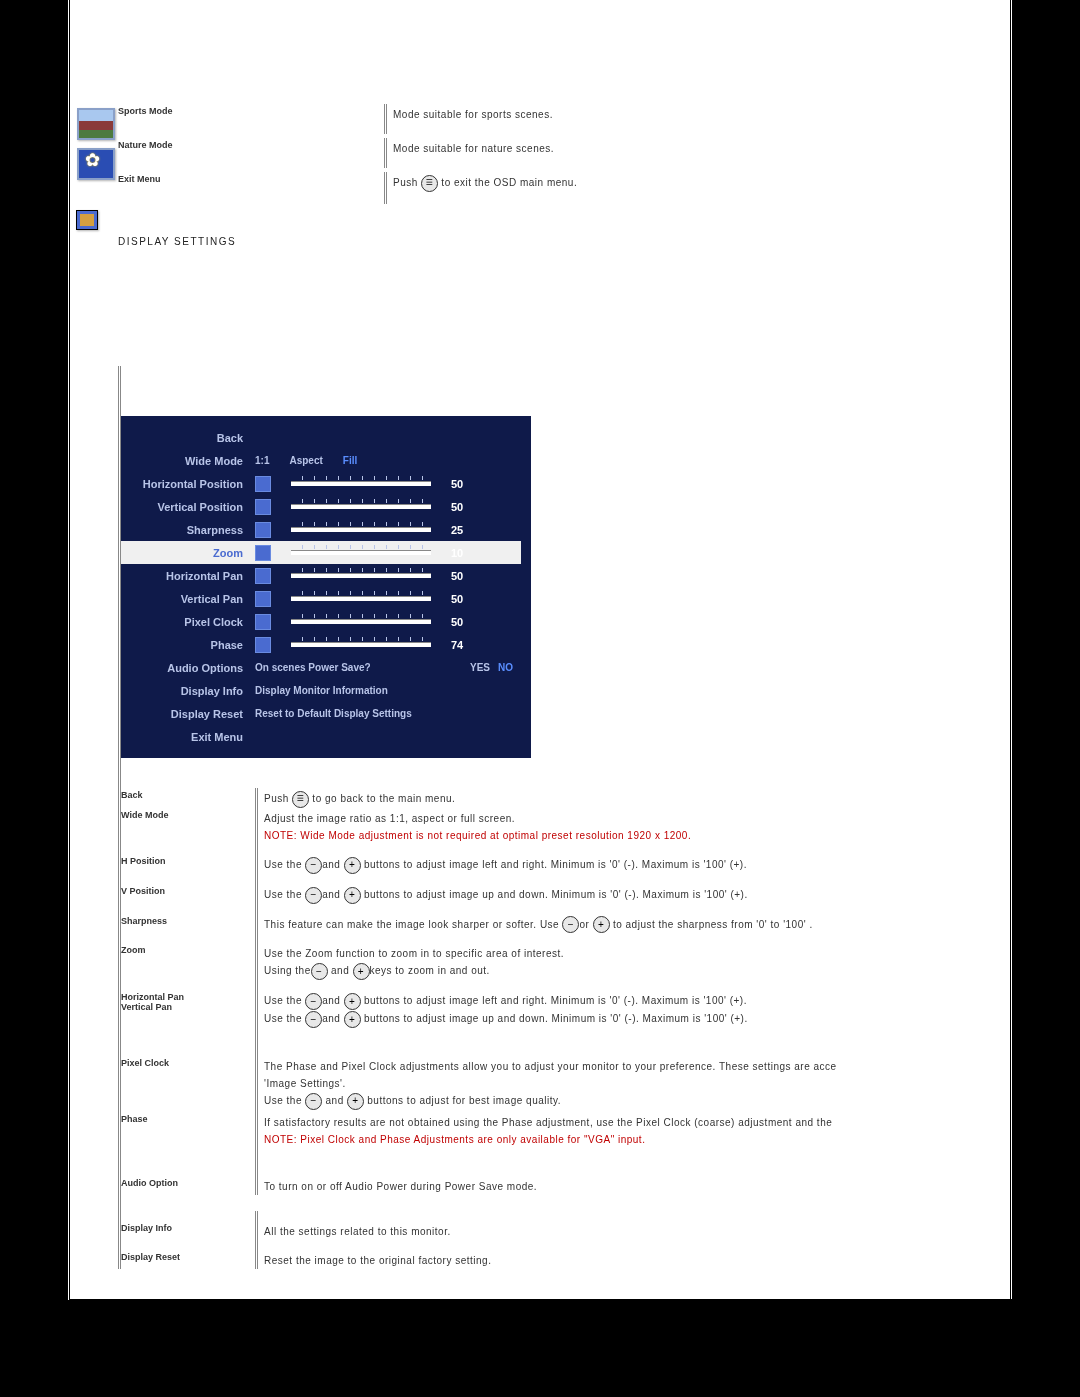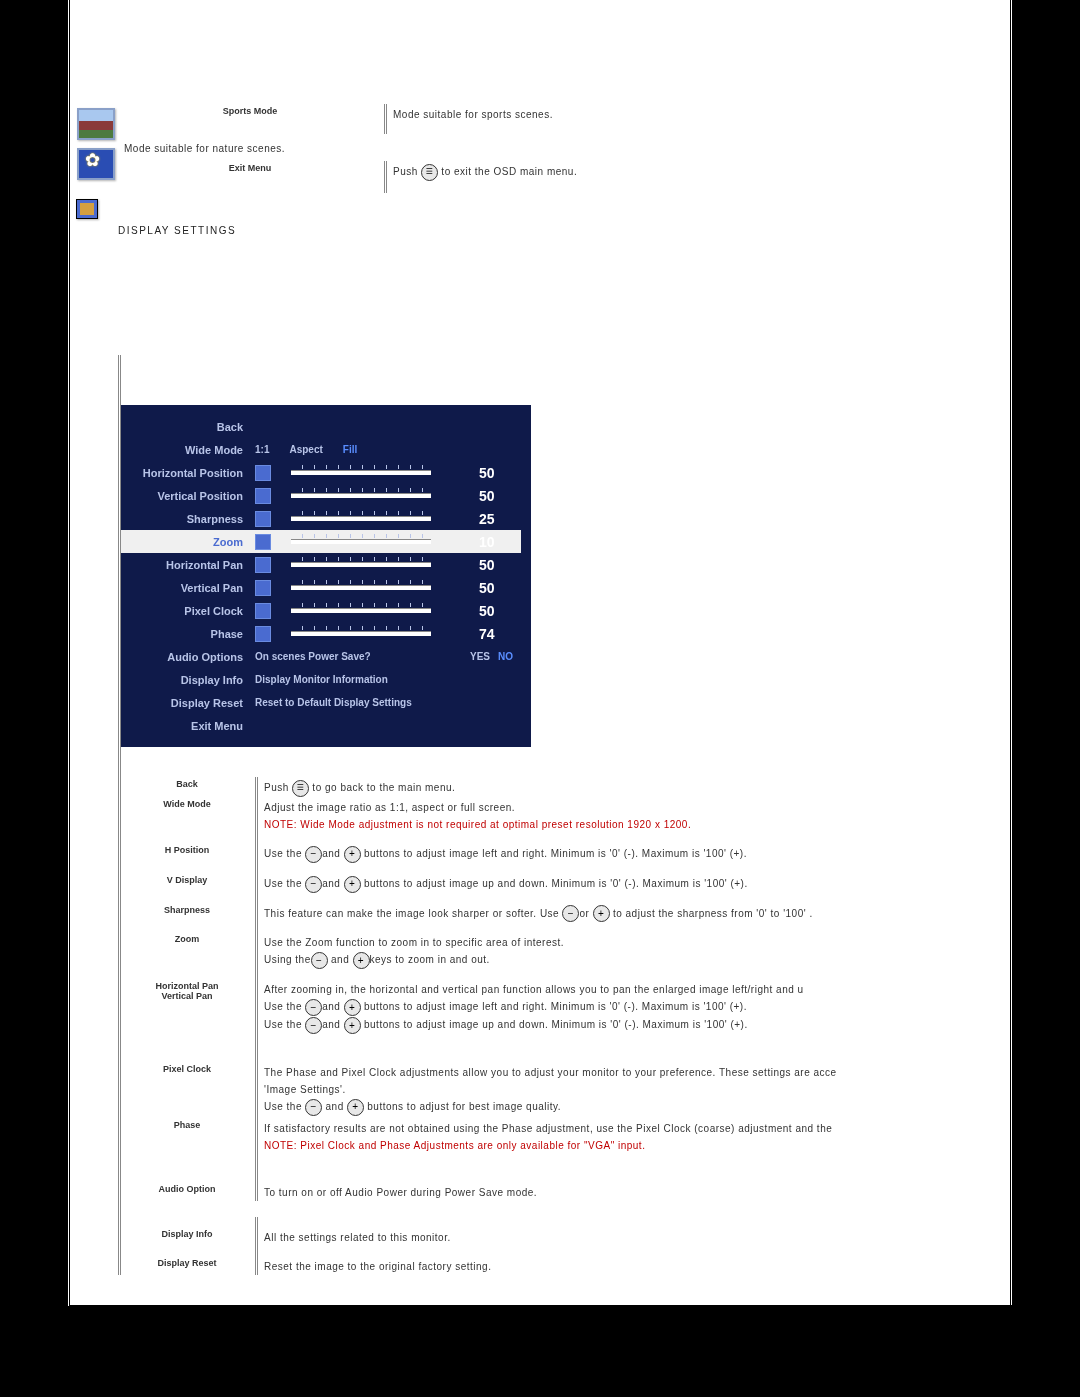--- a/index.html
+++ b/index.html
@@ -69,21 +69,21 @@
     flex: 1;
   }
   .row {
     display: flex;
     align-items: flex-start;
     margin-bottom: 4px;
   }
   .preset-label {
     width: 264px;
     flex: 0 0 264px;
-    text-align: center;
+    text-align: left;
     font-weight: bold;
     font-size: 9px;
     padding-right: 2px;
     padding-top: 2px;
     border-right: 3px double #888;
     min-height: 16px;
   }
   .preset-label.tall { min-height: 28px; }
   .preset-desc {
     flex: 1;
@@ -160,21 +160,21 @@
     border-top: 1px solid #888;
     max-width: 140px;
   }
   .osd-slider::after {
     content: "";
     position: absolute;
     top: -6px; left: 0; right: 0;
     height: 4px;
     background: repeating-linear-gradient(to right, transparent 0, transparent 11px, #b8c4e8 11px, #b8c4e8 12px);
   }
-  .osd-num { color: #fff; font-size: 14px; margin-left: 28px; }
+  .osd-num { color: #fff; font-size: 11px; }
   .btn-icon {
     display: inline-flex;
     align-items: center;
     justify-content: center;
     vertical-align: middle;
     width: 15px; height: 15px;
     border: 1px solid #333;
     border-radius: 50%;
     font-size: 10px;
     line-height: 1;
@@ -195,20 +195,21 @@
       <div class="thumb nature"></div>
     </div>
     <div class="rows">
 
       <div id="top-preset-rows">
           <div class="row">
             <div class="preset-label tall">Sports Mode</div>
             <div class="preset-desc">Mode suitable for sports scenes.</div>
           </div>
           <div class="row">
+            <div class="preset-label tall">Nature Mode</div>
             <div class="preset-desc">Mode suitable for nature scenes.</div>
           </div>
           <div class="row">
             <div class="preset-label tall" style="min-height: 30px;">Exit Menu</div>
             <div class="preset-desc">Push <span class="btn-icon menu"></span> to exit the OSD main menu.</div>
           </div>
         </div>
 
       <div class="section-row">
         <div style="width:26px; flex:0 0 26px; margin-left:-44px; padding-right:18px;">
@@ -339,21 +340,21 @@
                 </div>
               </div>
               <div class="row" style="margin-bottom: 0px;">
                 <div class="preset-label" style="width: 132px; flex: 0 0 132px; white-space: pre-line; border-right: none; padding-top: 12px;">H Position</div>
                 <div style="border-right: 3px double rgb(136, 136, 136); align-self: stretch;"></div>
                 <div class="preset-desc" style="padding-top: 12px;">
                   <div>Use the <span class="btn-icon minus"></span>and <span class="btn-icon plus"></span> buttons to adjust image left and right. Minimum is '0' (-). Maximum is '100' (+).</div>
                 </div>
               </div>
               <div class="row" style="margin-bottom: 0px;">
-                <div class="preset-label" style="width: 132px; flex: 0 0 132px; white-space: pre-line; border-right: none; padding-top: 12px;">V Display</div>
+                <div class="preset-label" style="width: 132px; flex: 0 0 132px; white-space: pre-line; border-right: none; padding-top: 12px;">V Position</div>
                 <div style="border-right: 3px double rgb(136, 136, 136); align-self: stretch;"></div>
                 <div class="preset-desc" style="padding-top: 12px;">
                   <div>Use the <span class="btn-icon minus"></span>and <span class="btn-icon plus"></span> buttons to adjust image up and down. Minimum is '0' (-). Maximum is '100' (+).</div>
                 </div>
               </div>
               <div class="row" style="margin-bottom: 0px;">
                 <div class="preset-label" style="width: 132px; flex: 0 0 132px; white-space: pre-line; border-right: none; padding-top: 12px;">Sharpness</div>
                 <div style="border-right: 3px double rgb(136, 136, 136); align-self: stretch;"></div>
                 <div class="preset-desc" style="padding-top: 12px;">
                   <div>This feature can make the image look sharper or softer. Use <span class="btn-icon minus"></span>or <span class="btn-icon plus"></span> to adjust the sharpness from '0' to '100' .</div>
@@ -365,21 +366,20 @@
                 <div class="preset-desc" style="padding-top: 12px;">
                   <div>Use the Zoom function to zoom in to specific area of interest.</div>
                   <div>Using the<span class="btn-icon minus"></span> and <span class="btn-icon plus"></span>keys to zoom in and out.</div>
                 </div>
               </div>
               <div class="row" style="margin-bottom: 0px;">
                 <div class="preset-label" style="width: 132px; flex: 0 0 132px; white-space: pre-line; border-right: none; padding-top: 12px;">Horizontal Pan
 Vertical  Pan</div>
                 <div style="border-right: 3px double rgb(136, 136, 136); align-self: stretch;"></div>
                 <div class="preset-desc" style="padding-top: 12px;">
-                  <div>After zooming in, the horizontal and vertical pan function allows you to pan the enlarged image left/right and u</div>
                   <div>Use the <span class="btn-icon minus"></span>and <span class="btn-icon plus"></span> buttons to adjust image left and right. Minimum is '0' (-). Maximum is '100' (+).</div>
                   <div>Use the <span class="btn-icon minus"></span>and <span class="btn-icon plus"></span> buttons to adjust image up and down. Minimum is '0' (-). Maximum is '100' (+).</div>
                 </div>
               </div>
               <div class="row" style="margin-bottom: 0px;">
                 <div class="preset-label" style="width: 132px; flex: 0 0 132px; white-space: pre-line; border-right: none; padding-top: 30px;">Pixel Clock</div>
                 <div style="border-right: 3px double rgb(136, 136, 136); align-self: stretch;"></div>
                 <div class="preset-desc" style="padding-top: 30px;">
                   <div>The Phase and Pixel Clock adjustments allow you to adjust your monitor to your preference. These settings are acce</div>
                   <div>'Image Settings'.</div>

